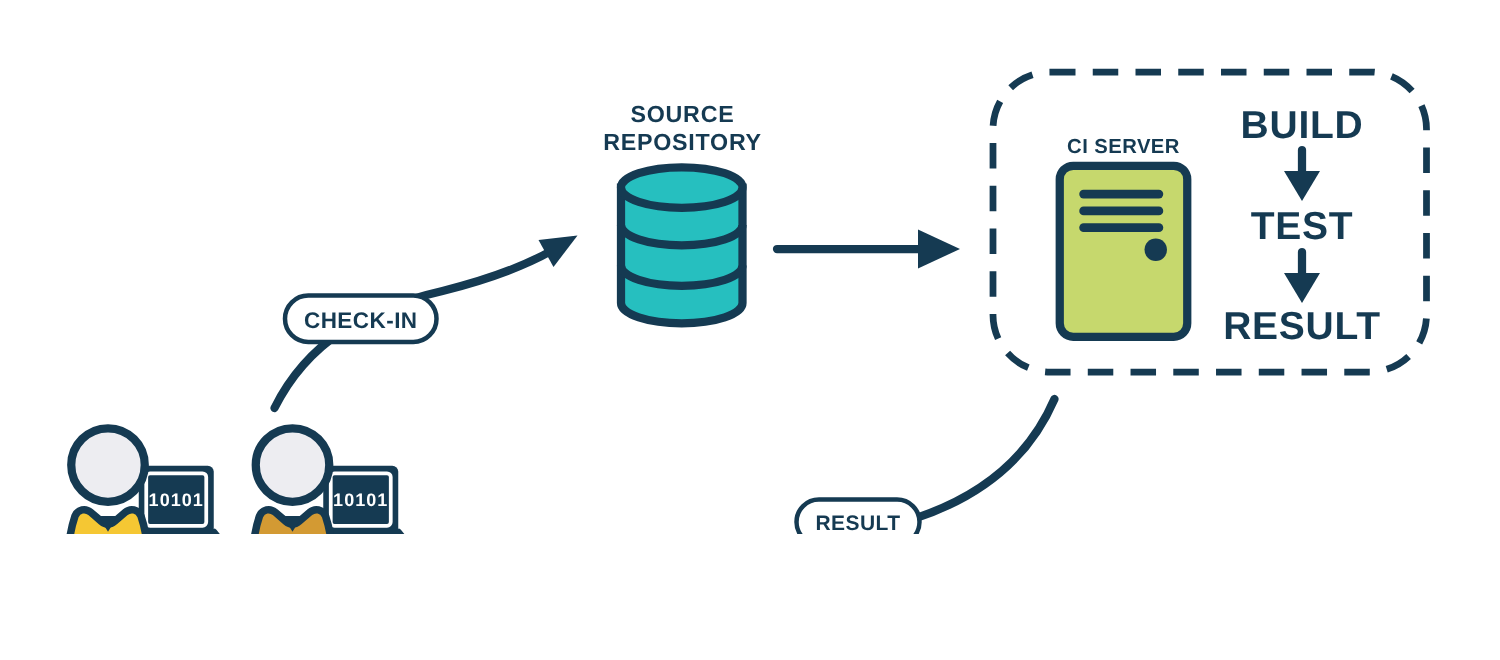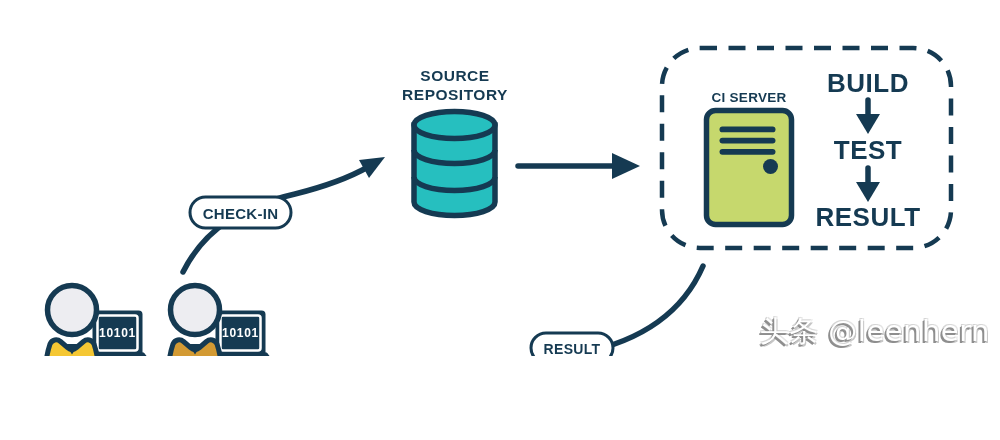--- a/index.html
+++ b/index.html
@@ -114,14 +114,13 @@
     <circle cx="72" cy="310" r="24.5" fill="#ededf1" stroke="#153a52" stroke-width="5.5"></circle>
     <path d="M 50 344 C 47 353, 45.5 365, 45.5 373 C 45.5 378.5, 48.5 380.5, 54 380.5
              L 90 380.5 C 95.5 380.5, 98.5 378.5, 98.5 373 C 98.5 365, 97 353, 94 344
              C 92 339.5, 87 338.5, 83.5 341.5 L 76.5 347.5 C 73.5 350, 70.5 350, 67.5 347.5
              L 60.5 341.5 C 57 338.5, 52 339.5, 50 344 Z" fill="#d39a33" stroke="#153a52" stroke-width="5" stroke-linejoin="round"></path>
     <polygon points="65.5,344 72,354.5 78.5,344" fill="#153a52"></polygon>
   </g>
 
 </svg>
 
-<div class="watermark">头条 @leenhern</div>
 </div>
 
 </body></html>

